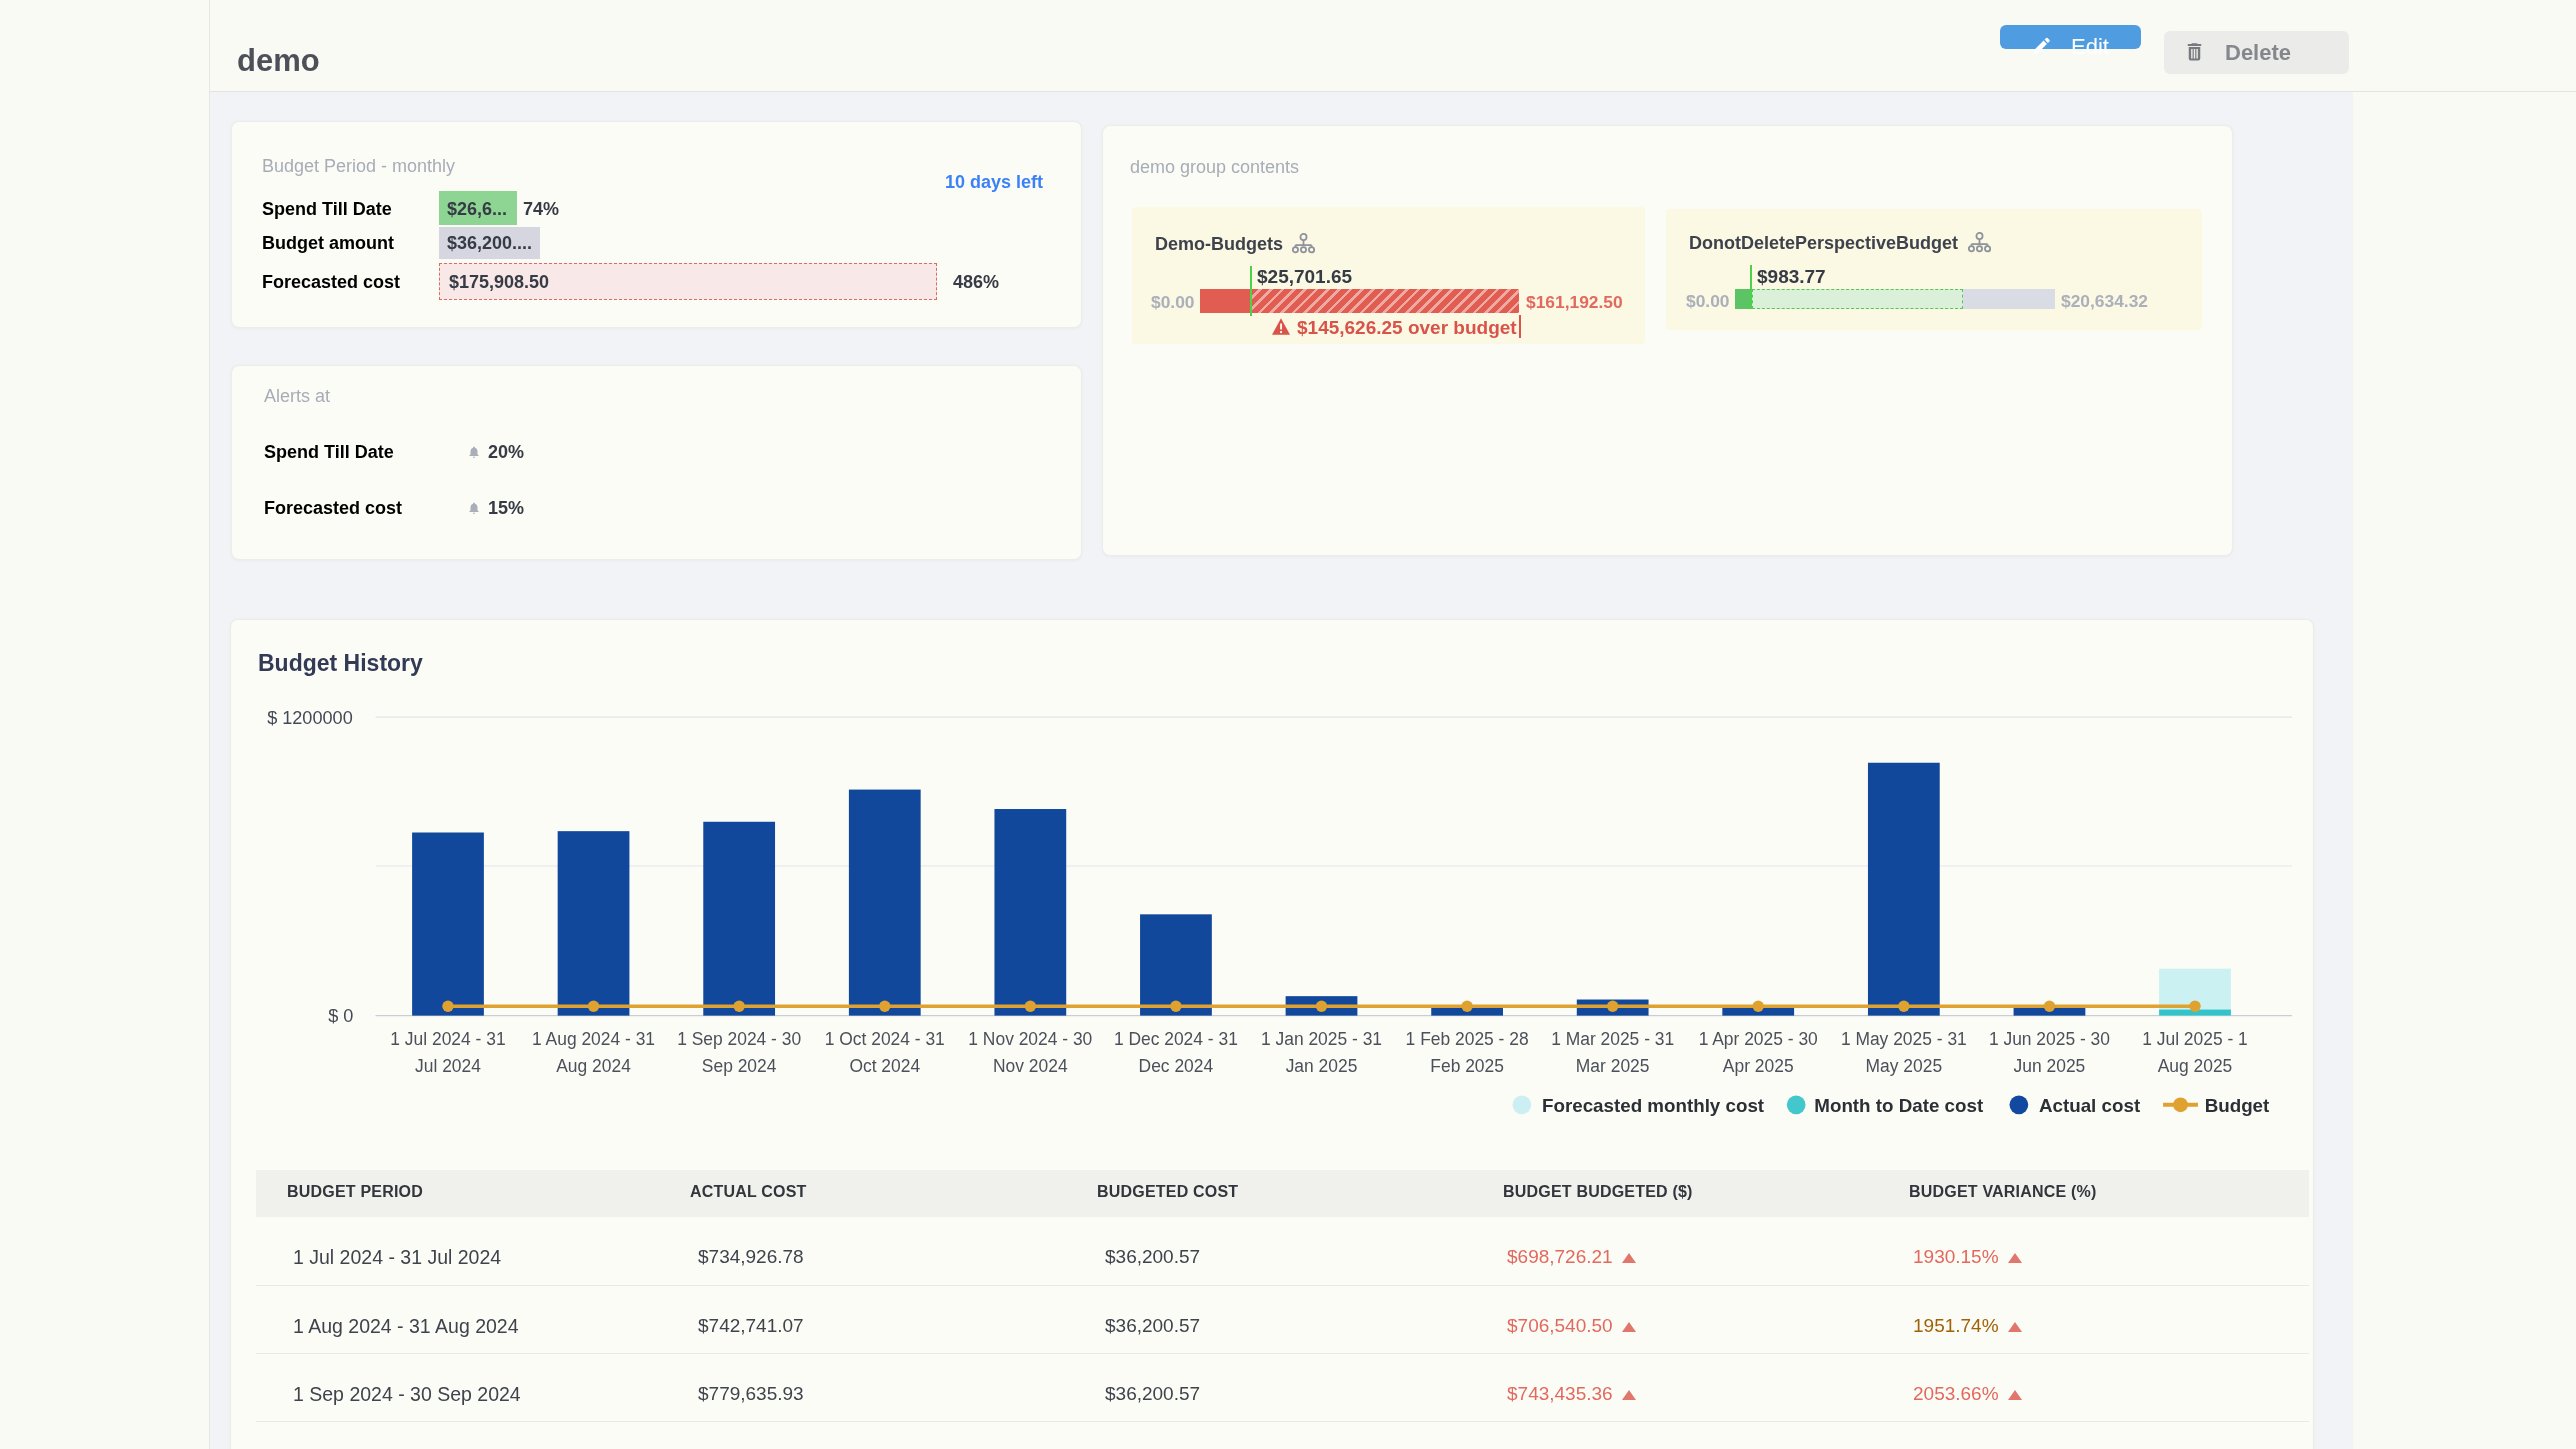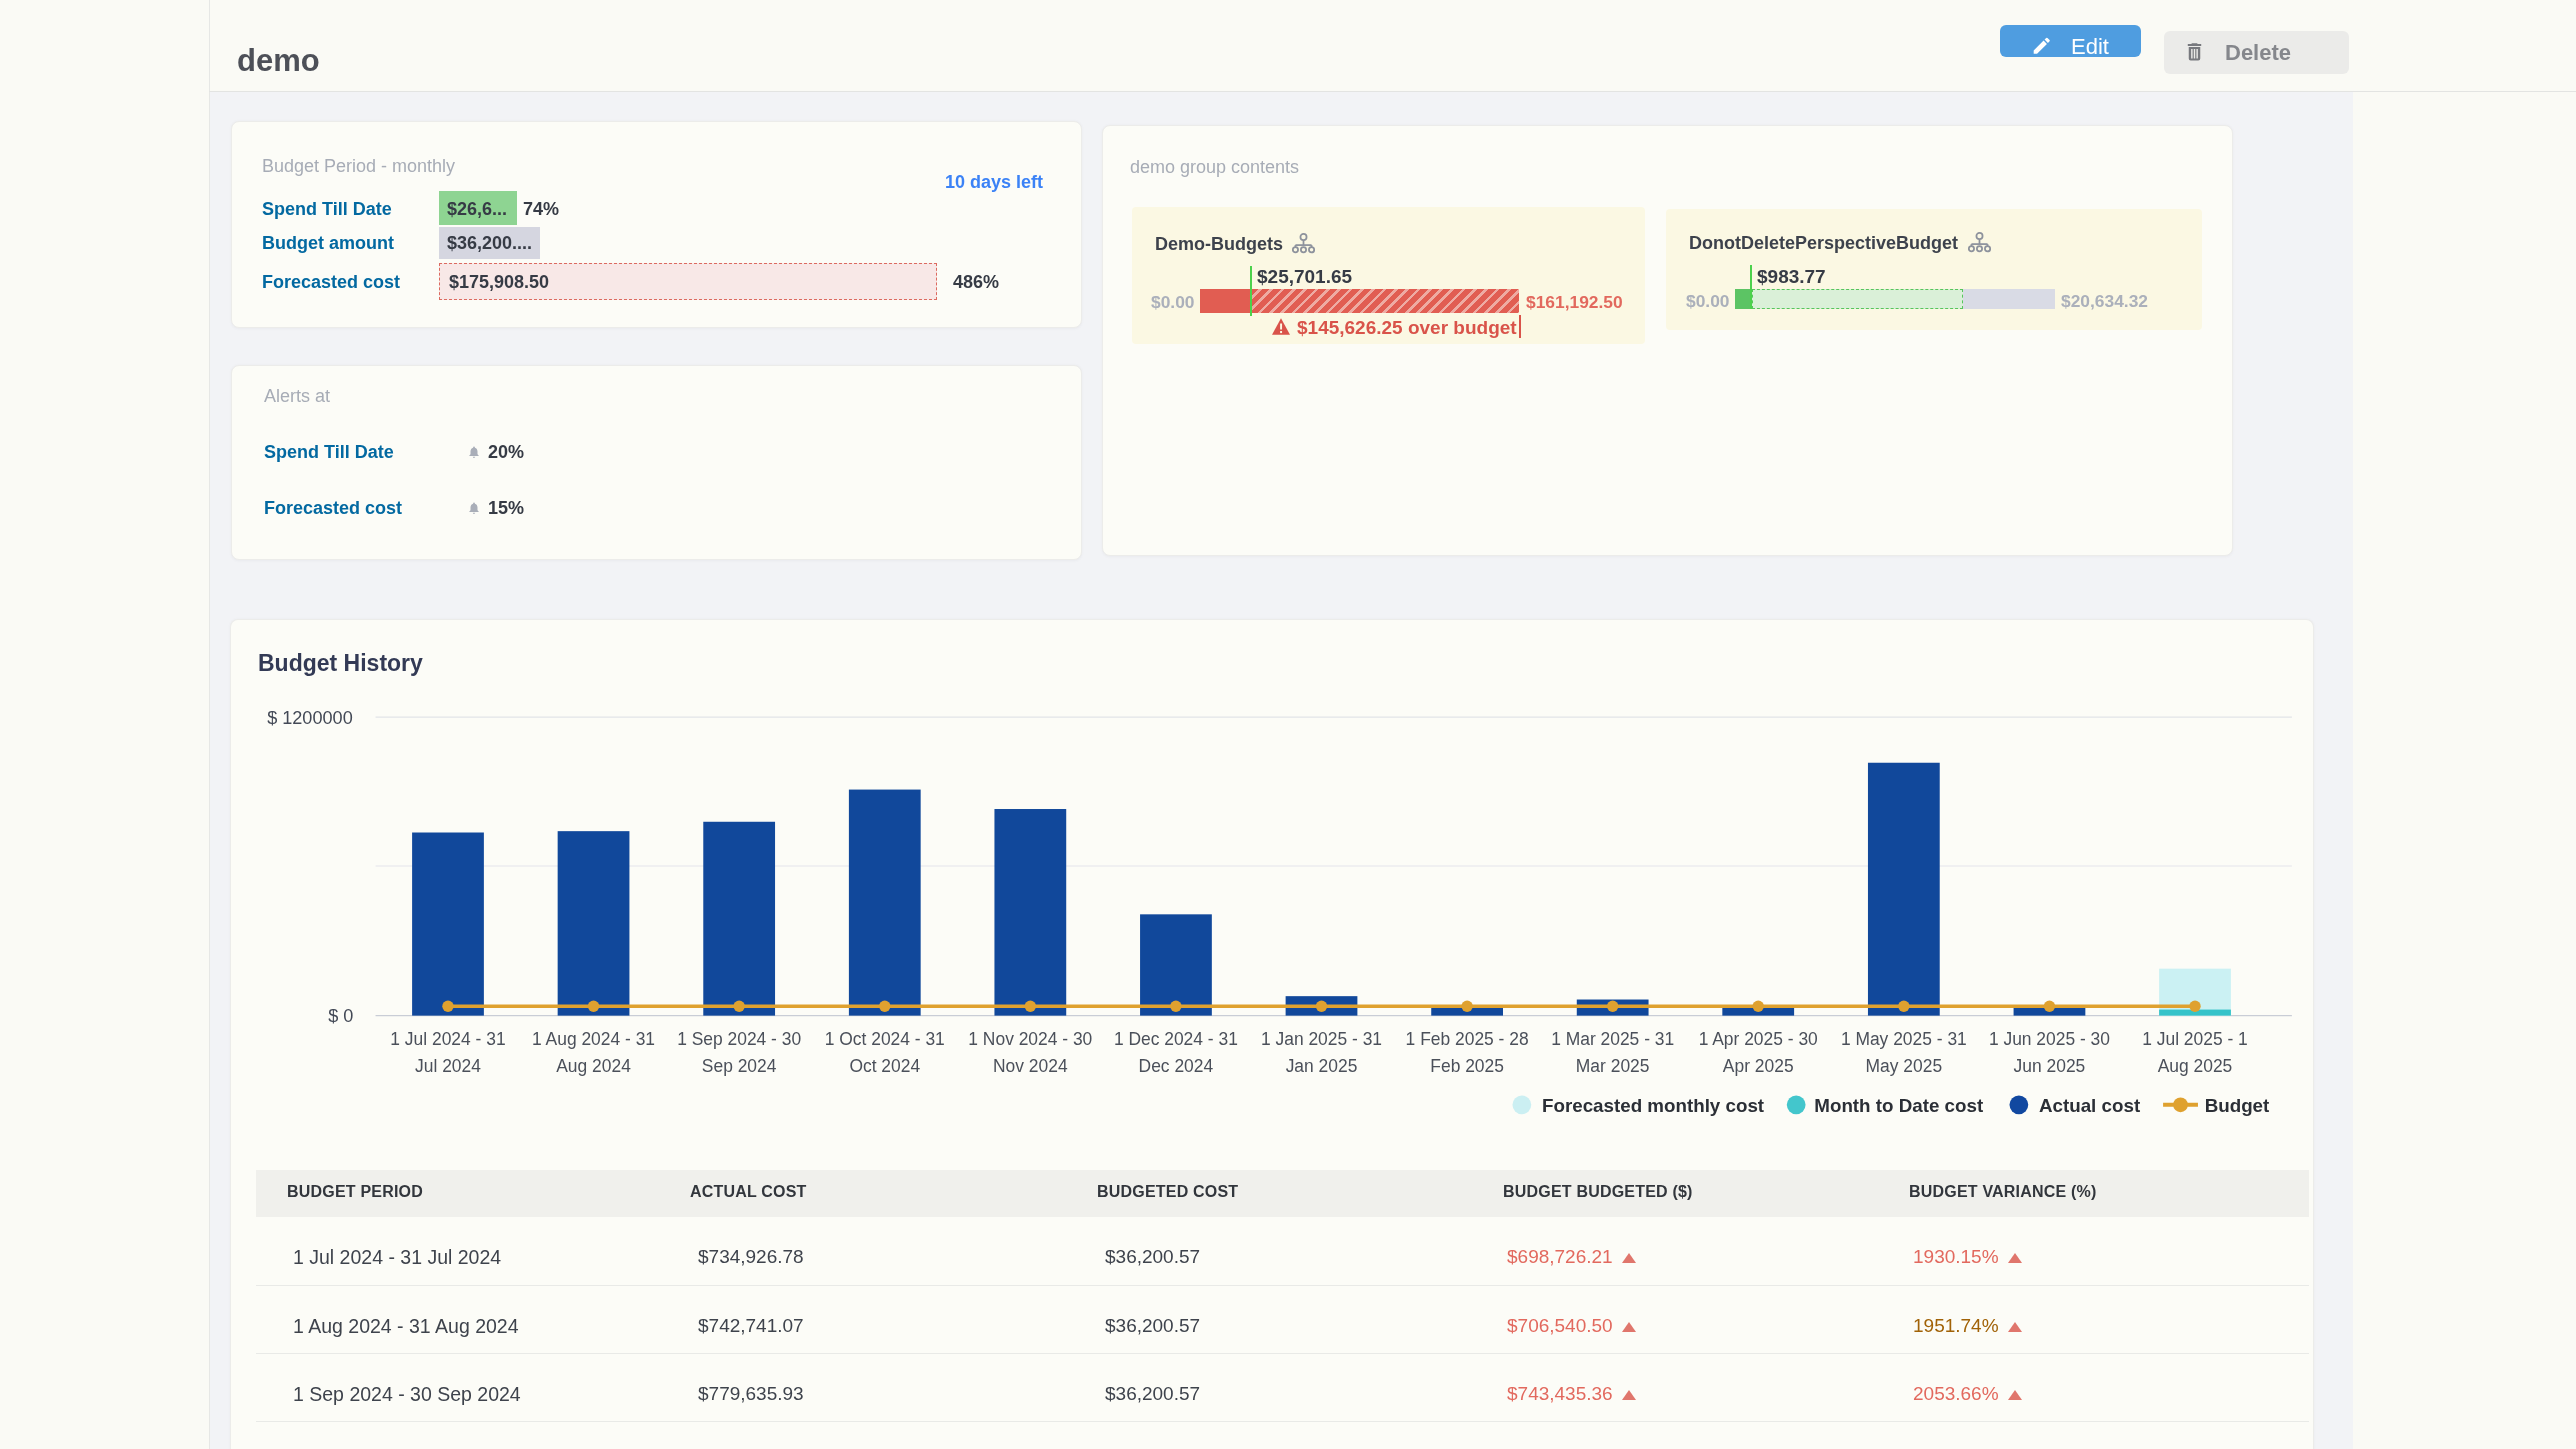--- a/index.html
+++ b/index.html
@@ -1,29 +1,29 @@
 <!DOCTYPE html>
 <html style="font-size:10.7px"><head><meta charset="utf-8">
 <style>
 *{margin:0;padding:0;box-sizing:border-box;font-family:"Liberation Sans",sans-serif;}
 html,body{width:2576px;height:1449px;overflow:hidden;background:#fafaf5;}
 .abs{position:absolute;}
 .card{position:absolute;background:#fcfcf7;border-radius:8px;border:0.7px solid #ececea;box-shadow:0 0.7px 2.7px rgba(80,80,90,0.05);}
 .gtitle{color:#a7acb6;font-size:18px;font-weight:500;}
-.lbl{color:#0369a1;font-size:18px;font-weight:600;}
+.lbl{color:#000000;font-size:18px;font-weight:600;}
 .dk{color:#363b45;}
 svg text{font-family:"Liberation Sans",sans-serif;}
 </style></head>
 <body>
 <div class="abs" style="left:209px;top:91px;width:2144px;height:1358px;background:#f2f3f6;"></div>
 <div class="abs" style="left:209px;top:0;width:0.7px;height:1449px;background:#e6e7e5;"></div>
 <div class="abs" style="left:209px;top:91px;width:2367px;height:0.7px;background:#e3e4e2;"></div>
 <div class="abs" style="left:237px;top:43px;font-size:31px;font-weight:700;color:#4d5058;">demo</div>
 
-<div class="abs" style="left:2000px;top:25px;width:141px;height:32px;background:#4f9de0;border-radius:6px;">
+<div class="abs" style="left:2000px;top:25px;width:141px;height:24px;background:#4f9de0;border-radius:6px;">
   <svg class="abs" style="left:31px;top:10px;" width="21.5" height="21.5" viewBox="0 0 24 24" fill="#fff">
       <path d="M3 17.25V21h3.75L17.81 9.94l-3.75-3.75L3 17.25zM20.71 7.04a1 1 0 0 0 0-1.41l-2.34-2.34a1 1 0 0 0-1.41 0l-1.83 1.83 3.75 3.75 1.83-1.83z"></path>
     </svg>
   <div class="abs" style="left:71px;top:8.7px;font-size:22px;font-weight:500;color:#fff;">Edit</div>
 </div>
 <div class="abs" style="left:2164px;top:24px;width:185px;height:43px;background:#ebebe9;border-radius:6px;margin-top:7px;">
   <svg class="abs" style="left:19px;top:8px;" width="23" height="25.5" viewBox="0 0 24 24" fill="#77797e">
       <path d="M6 19a2 2 0 0 0 2 2h8a2 2 0 0 0 2-2V7H6v12zM8.5 9h1.5v10H8.5V9zm2.75 0h1.5v10h-1.5V9zM14 9h1.5v10H14V9zM15.5 4l-1-1h-5l-1 1H5v2h14V4h-3.5z"></path>
     </svg>
   <div class="abs" style="left:61px;top:9.4px;font-size:22px;font-weight:600;color:#85878c;">Delete</div>

